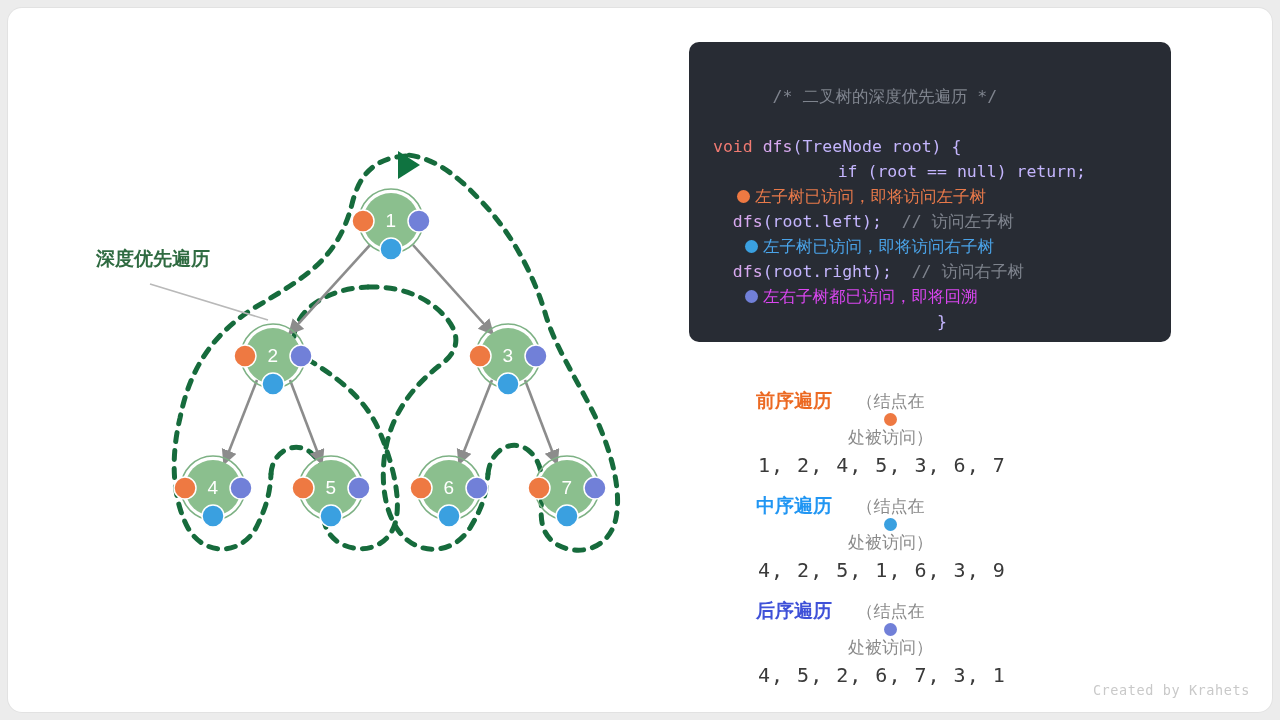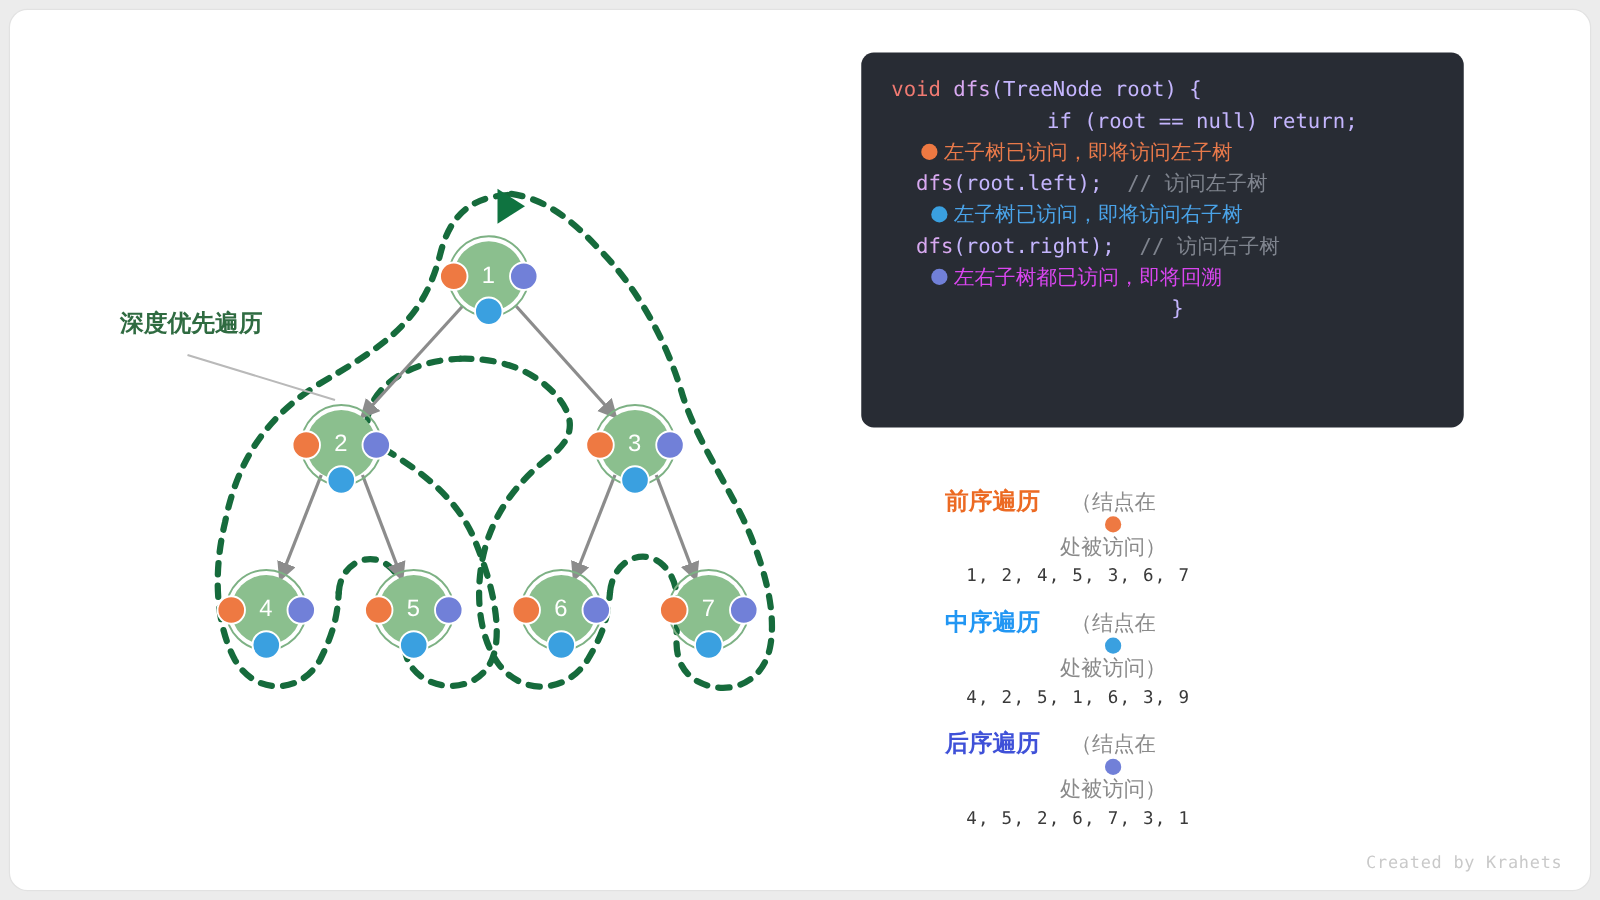--- a/index.html
+++ b/index.html
@@ -91,23 +91,23 @@
     font-size: 17px;
     margin-left: 16px;
     display: flex; align-items: center; flex-direction: column;
   }
   .res-head .paren .inl-dot { margin: 0 6px; }
   .h-pre  { color: #ec6a23; }
   .h-in   { color: #2196f3; }
   .h-post { color: #3f51d8; }
   .res-seq {
     font-family: "DejaVu Sans Mono", "Liberation Mono", monospace;
-    font-size: 14px;
+    font-size: 20px;
     color: #3a3a3a;
-    margin: 0 0 16px 17px;
+    margin: 0 0 16px 2px;
     letter-spacing: 1px;
   }
   .res-block { margin-bottom: 10px; }
 
   #credit {
     position: absolute;
     right: 22px; bottom: 14px;
     font-family: "DejaVu Sans Mono", "Liberation Mono", monospace;
     font-size: 13.5px;
     color: #c9c9c9;
@@ -239,20 +239,23 @@
         <div class="node-label" style="left: 265px; top: 348px;">2</div>
         <div class="node-label" style="left: 500px; top: 348px;">3</div>
         <div class="node-label" style="left: 205px; top: 480px;">4</div>
         <div class="node-label" style="left: 323px; top: 480px;">5</div>
         <div class="node-label" style="left: 441px; top: 480px;">6</div>
         <div class="node-label" style="left: 559px; top: 480px;">7</div>
       </div>
   </div>
 
   <div id="codebox">
+    <div class="code-line">
+      <span class="c-comment">/* 二叉树的深度优先遍历 */</span>
+    </div>
     <div class="code-line"><span class="c-key">void</span><span class="c-fn"> dfs</span><span class="c-plain">(TreeNode root) {</span></div>
     <div class="code-line c-plain">    if (root == null) return;</div>
     <div class="code-line"><span style="padding-left:24px"></span><span class="inl-dot d-orange"></span><span class="c-orange">左子树已访问，即将访问左子树</span></div>
     <div class="code-line"><span class="c-fn">  dfs</span><span class="c-plain">(root.left);</span><span class="c-comment">  // 访问左子树</span></div>
     <div class="code-line"><span style="padding-left:32px"></span><span class="inl-dot d-blue"></span><span class="c-blue">左子树已访问，即将访问右子树</span></div>
     <div class="code-line"><span class="c-fn">  dfs</span><span class="c-plain">(root.right);</span><span class="c-comment">  // 访问右子树</span></div>
     <div class="code-line"><span style="padding-left:32px"></span><span class="inl-dot d-purple"></span><span class="c-purple">左右子树都已访问，即将回溯</span></div>
     <div class="code-line c-plain">}</div>
   </div>
 

